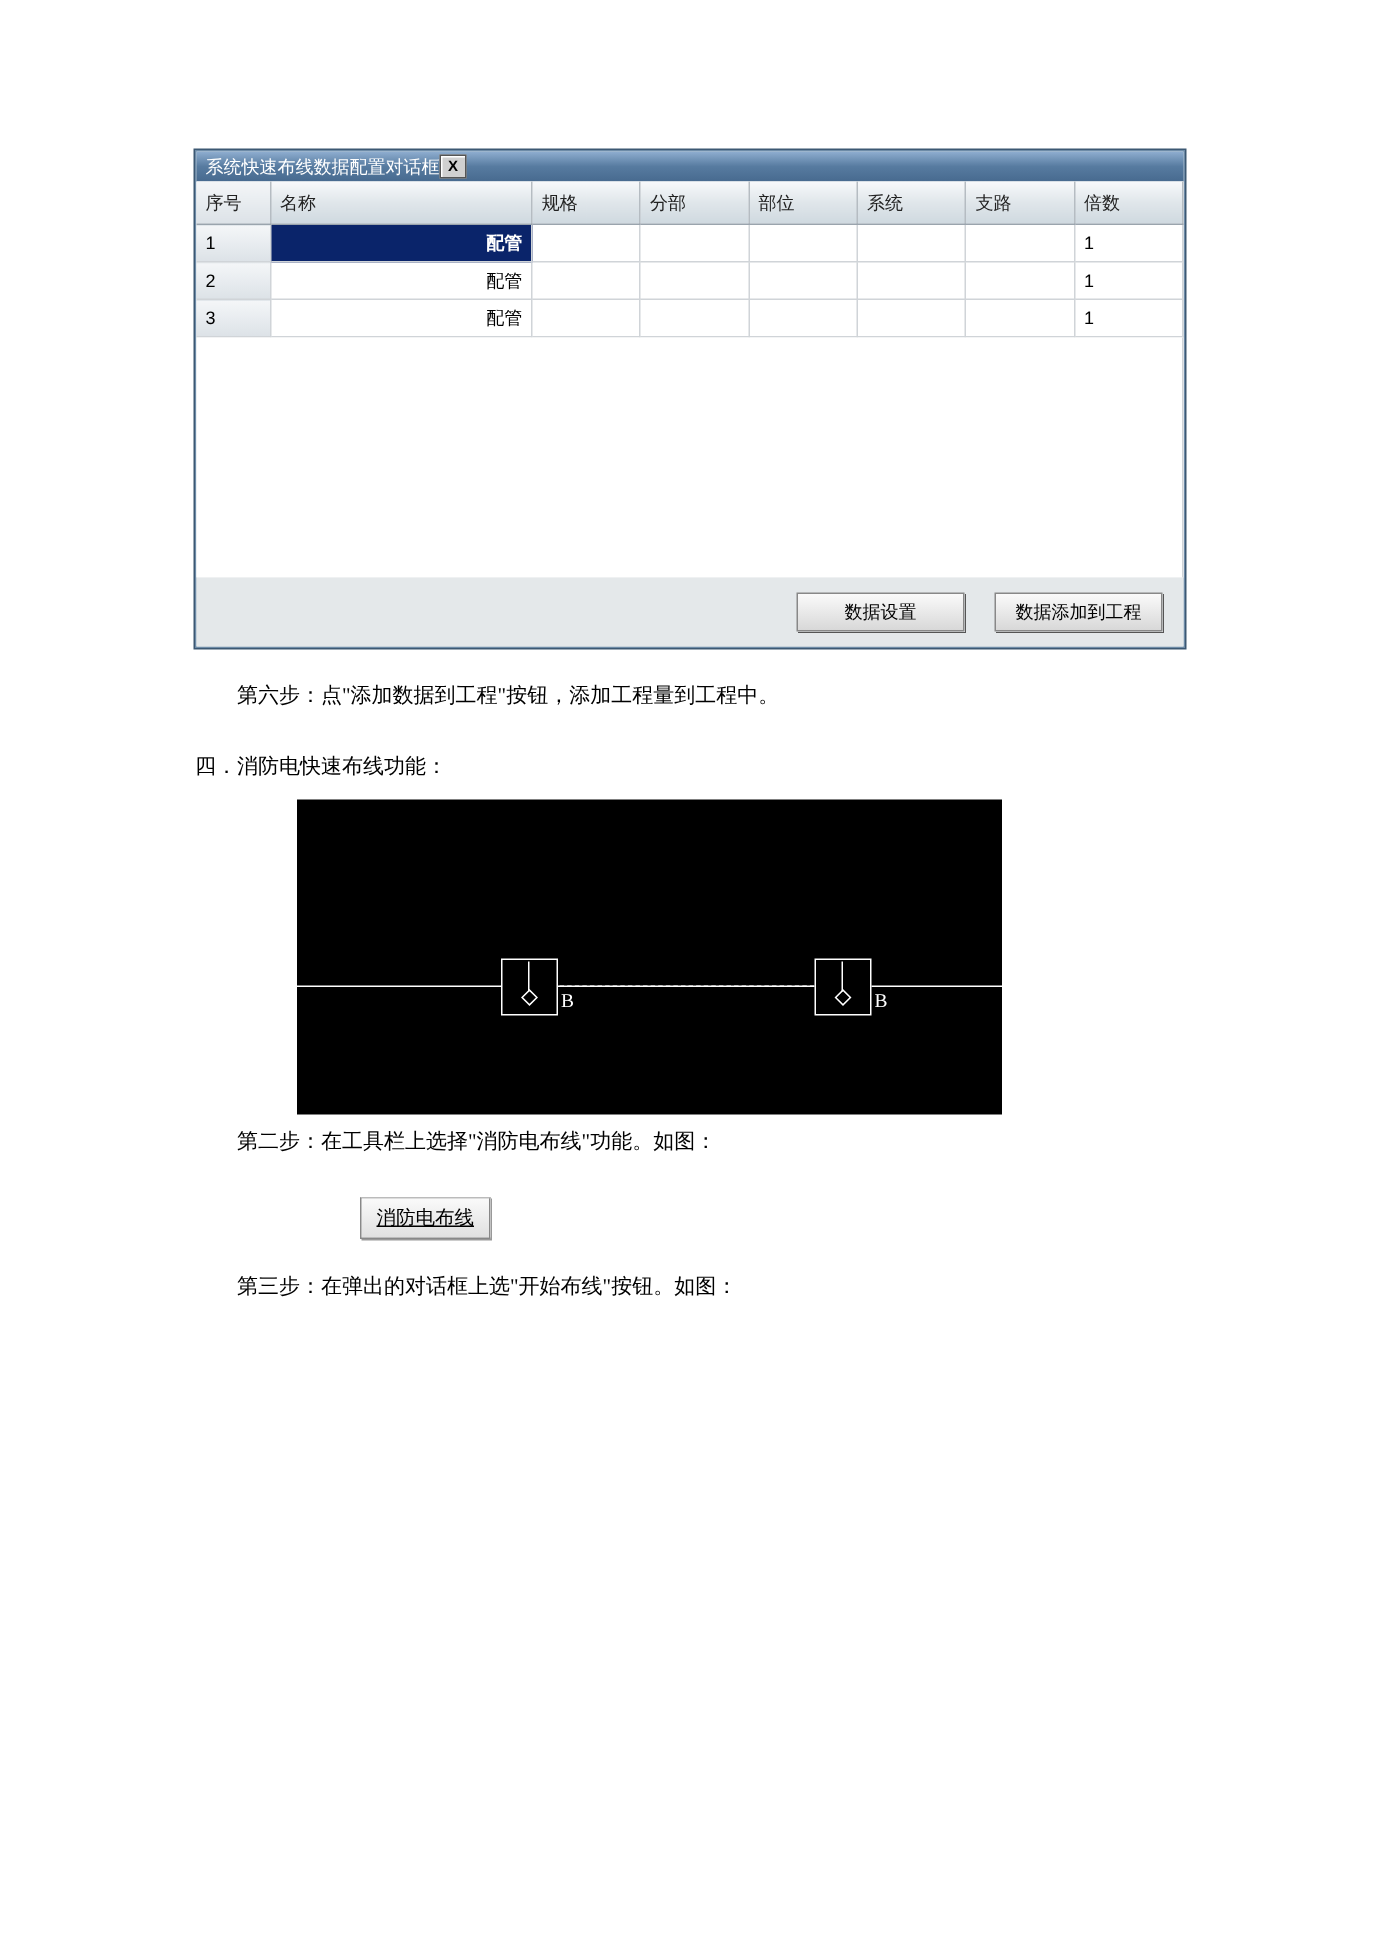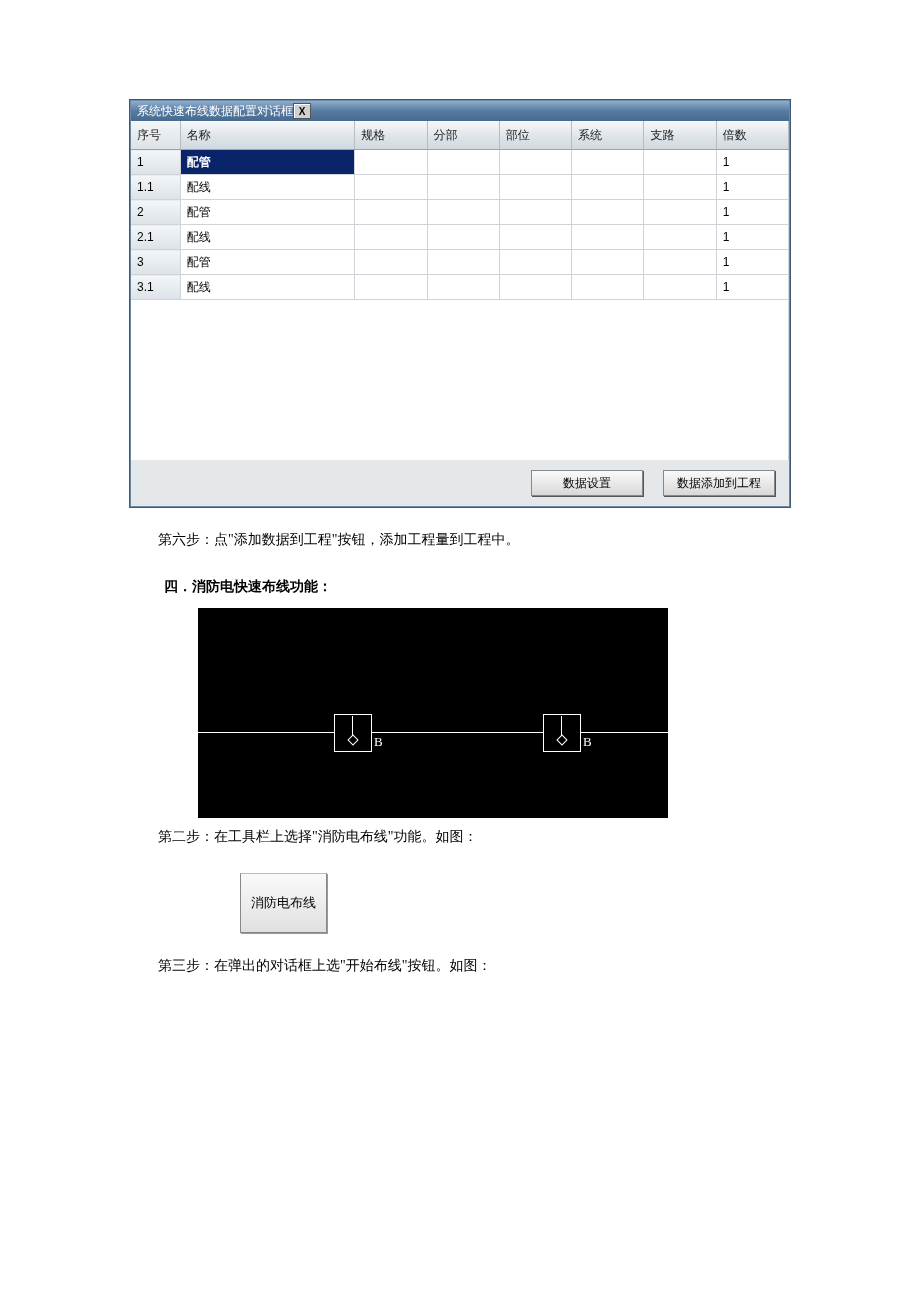--- a/index.html
+++ b/index.html
@@ -64,21 +64,21 @@
   .grid td {
     border-right: 1px solid #d0d4d8;
     border-bottom: 1px solid #d0d4d8;
     padding: 3px 6px;
     height: 18px;
   }
   .grid td.idx, .grid th.idx {
     background: linear-gradient(to bottom, #f4f6f8 0%, #dce2e7 100%);
     width: 38px;
   }
-  .col-name { width: 170px; }
+  .col-name { width: 170px; text-align: right; }
   .col-spec, .col-div, .col-pos, .col-sys, .col-branch, .col-mult { width: 62px; }
   td.selected {
     background: #0a246a;
     color: #fff;
     font-weight: bold;
   }
   .grid-blank {
     height: 160px;
     background: #fff;
     border-right: 1px solid #d0d4d8;
@@ -99,23 +99,22 @@
     box-shadow: 1px 1px 0 #555;
     font-size: 12px;
     display: flex; align-items: center; justify-content: center;
     padding: 0 10px;
   }
   .body-text {
     line-height: 1.9;
     margin-left: 28px;
   }
   .section-heading {
-    font-weight: bold;
+    font-weight: normal;
     line-height: 2.2;
-    margin-left: 34px;
   }
   .cad {
     width: 470px;
     height: 210px;
     background: #000;
     margin: 6px 0 6px 68px;
     position: relative;
     overflow: hidden;
   }
   .cad-line {
@@ -163,26 +162,27 @@
     color: #fff;
     font-family: "Times New Roman", serif;
     font-size: 13px;
     top: 126px;
   }
   .cad-label.l1 { left: 176px; }
   .cad-label.l2 { left: 385px; }
   .toolbar-btn {
     display: inline-block;
     margin: 22px 0 20px 110px;
-    padding: 20px 10px;
+    padding: 4px 10px;
     border: 1px solid #888;
     background: linear-gradient(to bottom, #fafafa, #e0e0e0);
     font-size: 13px;
     box-shadow: 1px 1px 0 #999;
     border-top: 1px solid #bbb;
+    text-decoration: underline;
   }
 </style>
 </head>
 <body>
 
 <div class="page">
 
   
   <div class="dialog">
     <div class="titlebar">
@@ -208,62 +208,32 @@
               <td class="idx">1</td>
               <td class="selected col-name">配管</td>
               <td></td>
               <td></td>
               <td></td>
               <td></td>
               <td></td>
               <td>1</td>
             </tr>
             <tr>
-              <td class="idx">1.1</td>
-              <td class="col-name">配线</td>
-              <td></td>
-              <td></td>
-              <td></td>
-              <td></td>
-              <td></td>
-              <td>1</td>
-            </tr>
-            <tr>
               <td class="idx">2</td>
               <td class="col-name">配管</td>
-              <td></td>
-              <td></td>
-              <td></td>
-              <td></td>
-              <td></td>
-              <td>1</td>
-            </tr>
-            <tr>
-              <td class="idx">2.1</td>
-              <td class="col-name">配线</td>
               <td></td>
               <td></td>
               <td></td>
               <td></td>
               <td></td>
               <td>1</td>
             </tr>
             <tr>
               <td class="idx">3</td>
               <td class="col-name">配管</td>
-              <td></td>
-              <td></td>
-              <td></td>
-              <td></td>
-              <td></td>
-              <td>1</td>
-            </tr>
-            <tr>
-              <td class="idx">3.1</td>
-              <td class="col-name">配线</td>
               <td></td>
               <td></td>
               <td></td>
               <td></td>
               <td></td>
               <td>1</td>
             </tr>
           </tbody>
       </table>
       <div class="grid-blank"></div>

